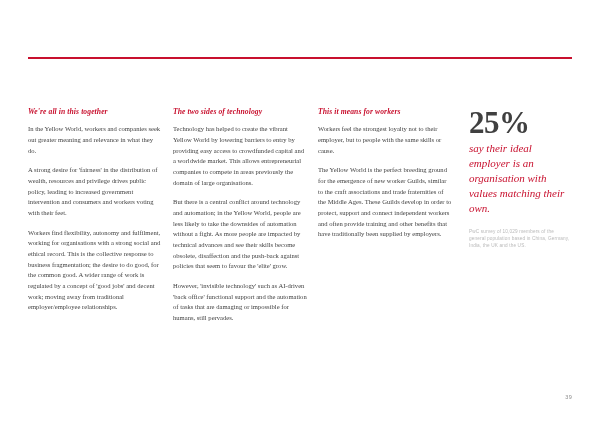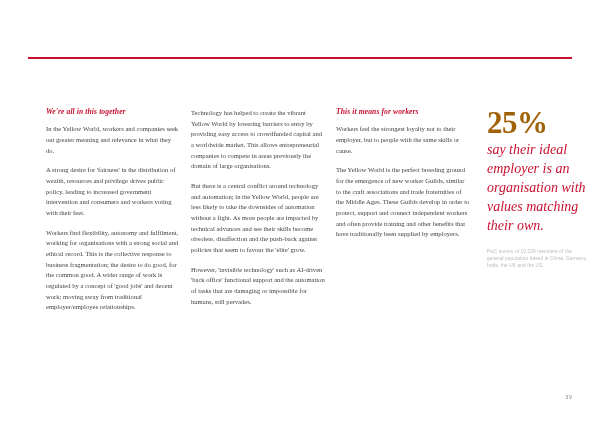--- a/index.html
+++ b/index.html
@@ -30,21 +30,20 @@
     background: #c8102e;
   }
   
   .columns {
     position: absolute;
     left: 28px;
     top: 108px;
     width: 544px;
     display: flex;
     gap: 0;
-    margin-left: 18px;
   }
   .col {
     width: 143px;
     margin-right: 11px;
   }
   .col:last-child { margin-right: 0; }
   .col-head {
     font-family: "Liberation Serif", serif;
     font-style: italic;
     font-weight: bold;
@@ -63,31 +62,31 @@
   }
   
   .stat-col {
     width: 110px;
     position: relative;
     padding-left: 6px;
   }
   .stat-number {
     font-family: "Liberation Serif", serif;
     font-weight: bold;
-    color: #a16207;
+    color: #404040;
     font-size: 31px;
     line-height: 0.95;
     letter-spacing: -0.5px;
     margin-bottom: 4px;
   }
   .stat-text {
     font-family: "Liberation Serif", serif;
     font-style: italic;
     color: #c8102e;
-    font-size: 14px;
+    font-size: 11px;
     line-height: 1.35;
     margin-bottom: 12px;
   }
   .stat-source {
     font-family: "Liberation Sans", sans-serif;
     color: #b9b9b9;
     font-size: 4.7px;
     line-height: 1.55;
     letter-spacing: 0.15px;
   }
@@ -112,20 +111,21 @@
   <div class="columns">
 
     <div class="col">
       <div class="col-head">We're all in this together</div>
       <p>In the Yellow World, workers and companies seek out greater meaning and relevance in what they do.</p>
       <p>A strong desire for 'fairness' in the distribution of wealth, resources and privilege drives public policy, leading to increased government intervention and consumers and workers voting with their feet.</p>
       <p>Workers find flexibility, autonomy and fulfilment, working for organisations with a strong social and ethical record. This is the collective response to business fragmentation; the desire to do good, for the common good. A wider range of work is regulated by a concept of 'good jobs' and decent work; moving away from traditional employer/employee relationships.</p>
     </div>
 
     <div class="col">
+      <div class="col-head">The two sides of technology</div>
       <p>Technology has helped to create the vibrant Yellow World by lowering barriers to entry by providing easy access to crowdfunded capital and a worldwide market. This allows entrepreneurial companies to compete in areas previously the domain of large organisations.</p>
       <p>But there is a central conflict around technology and automation; in the Yellow World, people are less likely to take the downsides of automation without a fight. As more people are impacted by technical advances and see their skills become obsolete, disaffection and the push-back against policies that seem to favour the 'elite' grow.</p>
       <p>However, 'invisible technology' such as AI-driven 'back office' functional support and the automation of tasks that are damaging or impossible for humans, still pervades.</p>
     </div>
 
     <div class="col">
       <div class="col-head">This it means for workers</div>
       <p>Workers feel the strongest loyalty not to their employer, but to people with the same skills or cause.</p>
       <p>The Yellow World is the perfect breeding ground for the emergence of new worker Guilds, similar to the craft associations and trade fraternities of the Middle Ages. These Guilds develop in order to protect, support and connect independent workers and often provide training and other benefits that have traditionally been supplied by employers.</p>
     </div>

